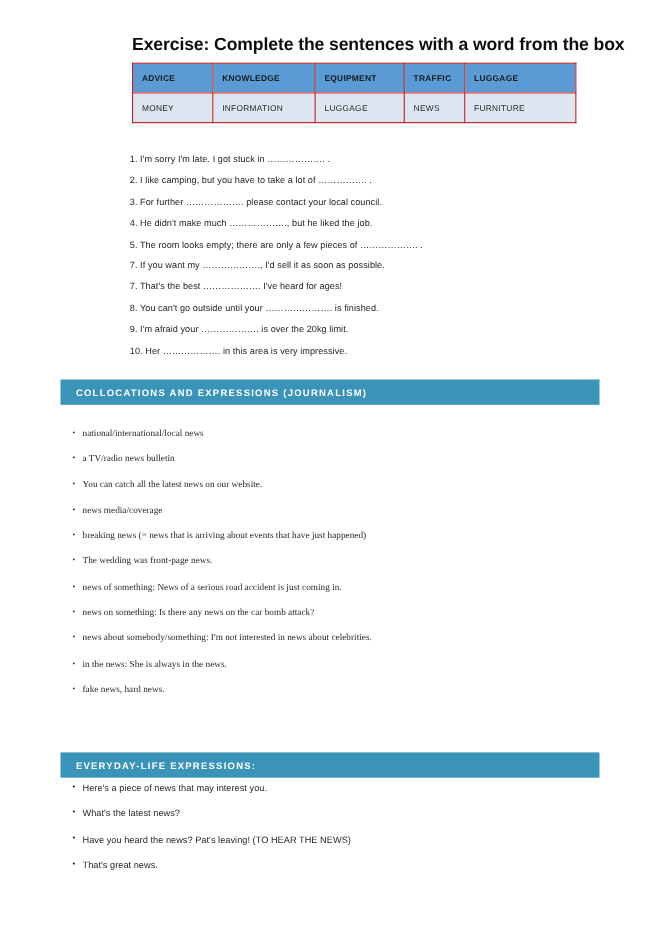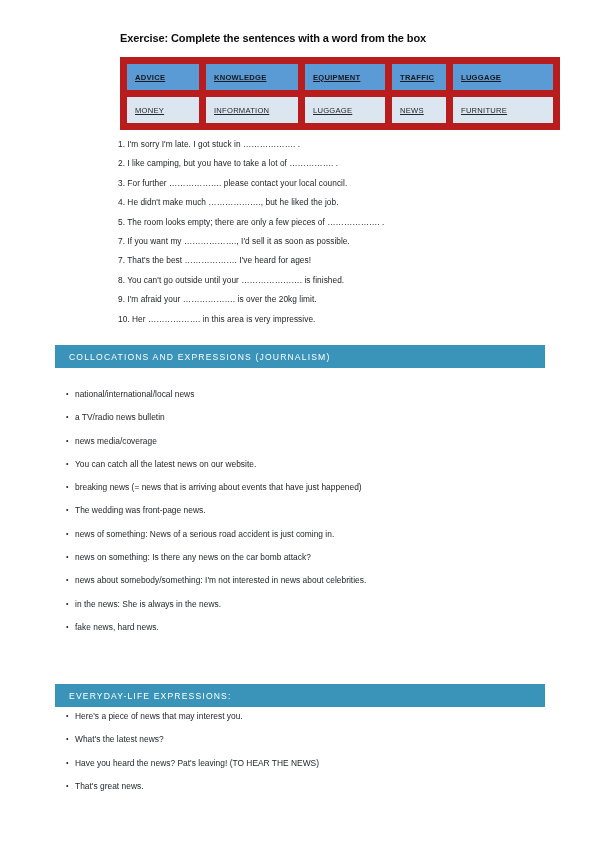--- a/index.html
+++ b/index.html
@@ -22,47 +22,46 @@
     width: 599px;
     height: 848px;
     background: #ffffff;
   }
 
   
   .exercise-title {
     position: absolute;
     left: 120px;
     top: 32px;
-    font-size: 11px;
+    font-size: 16px;
     font-weight: bold;
     letter-spacing: -0.1px;
     color: #0d0d0d;
     white-space: nowrap;
   }
 
   
   .word-table {
     position: absolute;
     left: 120px;
     top: 57px;
     width: 358px;
     border-collapse: collapse;
     table-layout: fixed;
   }
   .word-table td {
-    border: 7px solid #b91c1c;
+    border: 1px solid #b91c1c;
     padding: 0 0 0 8px;
     font-size: 7.6px;
     font-weight: bold;
     letter-spacing: 0.25px;
     color: #17191c;
     vertical-align: middle;
     overflow: hidden;
     white-space: nowrap;
-    text-decoration: underline;
   }
   .word-table tr.header-row td {
     background: #5b9bd5;
     height: 26px;
   }
   .word-table tr.body-row td {
     background: #dce6f1;
     height: 26px;
     font-weight: normal;
     color: #24272b;
@@ -97,35 +96,35 @@
     height: 23px;
     background: #3a93b9;
     box-sizing: border-box;
   }
   .section-bar .bar-label {
     position: absolute;
     left: 14px;
     top: 50%;
     transform: translateY(-50%);
     font-size: 8.6px;
-    font-weight: normal;
+    font-weight: bold;
     letter-spacing: 1.15px;
     color: #ffffff;
     white-space: nowrap;
   }
   #bar-collocations { top: 345px; }
   #bar-everyday    { top: 684px; }
 
   
   .bullet-list {
     position: absolute;
     left: 66px;
     width: 480px;
   }
-  #list-collocations { top: 390px; }
+  #list-collocations { top: 390px; font-family: Liberation Serif, serif; }
   #list-everyday    { top: 712px; }
 
   .bullet-item {
     position: relative;
     font-size: 8.4px;
     color: #232629;
     height: 23.3px;
     line-height: 1;
     white-space: nowrap;
     padding-left: 9px;
@@ -179,22 +178,22 @@
     <div class="sentence">10. Her ………………. in this area is very impressive.</div>
   </div>
 
   <div class="section-bar" id="bar-collocations">
     <span class="bar-label">COLLOCATIONS  AND  EXPRESSIONS  (JOURNALISM)</span>
   </div>
 
   <div class="bullet-list" id="list-collocations">
     <div class="bullet-item">national/international/local  news</div>
     <div class="bullet-item">a TV/radio news bulletin</div>
+    <div class="bullet-item">You can catch all the latest news on our website.</div>
     <div class="bullet-item">news media/coverage</div>
-    <div class="bullet-item">You can catch all the latest news on our website.</div>
     <div class="bullet-item">breaking news (= news that is arriving about events that have just happened)</div>
     <div class="bullet-item">The wedding was front-page news.</div>
     <div class="bullet-item">news of something: News of a serious road accident is just coming in.</div>
     <div class="bullet-item">news on something: Is there any news on the car bomb attack?</div>
     <div class="bullet-item">news about somebody/something: I'm not interested in news about celebrities.</div>
     <div class="bullet-item">in the news: She is always in the news.</div>
     <div class="bullet-item">fake news, hard news.</div>
   </div>
 
   <div class="section-bar" id="bar-everyday">

